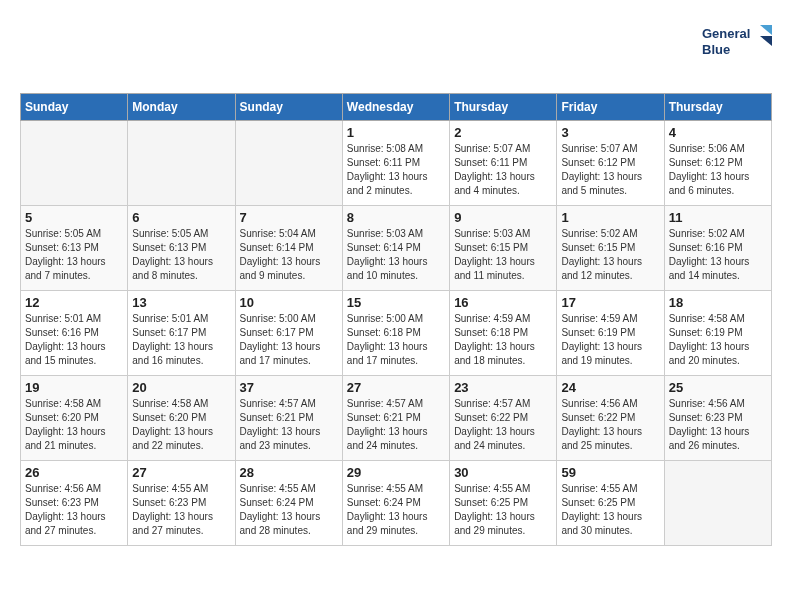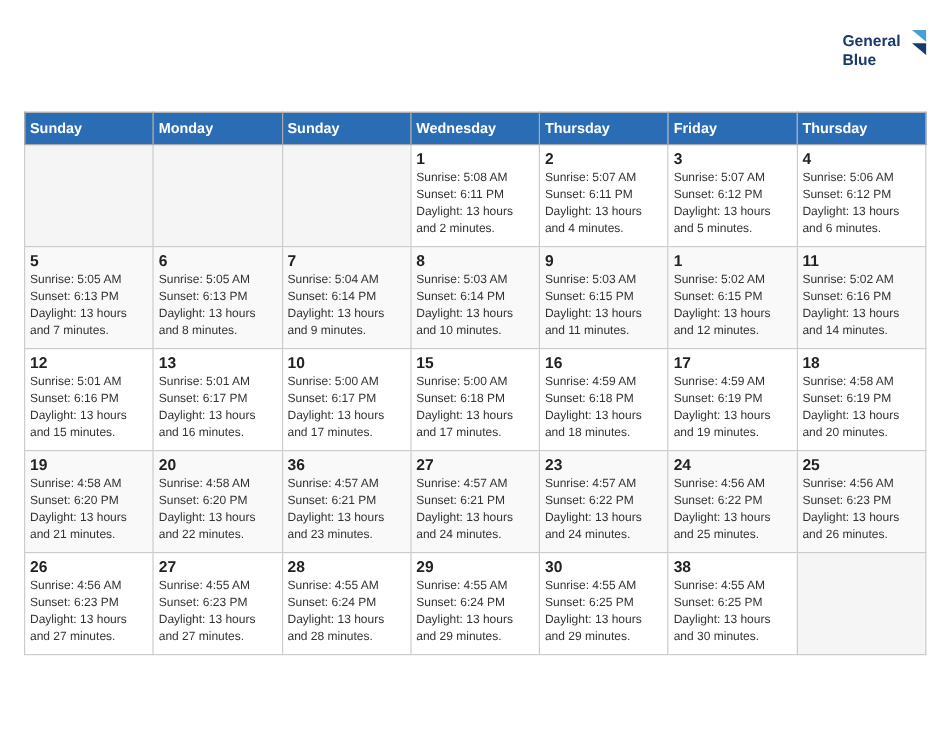--- a/index.html
+++ b/index.html
@@ -272,21 +272,21 @@
         </td>
         <td>
           <div class="day-number">20</div>
         <div class="day-info">
           Sunrise: 4:58 AM<br>
           Sunset: 6:20 PM<br>
           Daylight: 13 hours and 22 minutes.
         </div>
         </td>
         <td>
-          <div class="day-number">36</div>
+          <div class="day-number">37</div>
         <div class="day-info">
           Sunrise: 4:57 AM<br>
           Sunset: 6:21 PM<br>
           Daylight: 13 hours and 23 minutes.
         </div>
         </td>
         <td>
           <div class="day-number">27</div>
         <div class="day-info">
           Sunrise: 4:57 AM<br>
@@ -354,21 +354,21 @@
         </td>
         <td>
           <div class="day-number">30</div>
         <div class="day-info">
           Sunrise: 4:55 AM<br>
           Sunset: 6:25 PM<br>
           Daylight: 13 hours and 29 minutes.
         </div>
         </td>
         <td>
-          <div class="day-number">38</div>
+          <div class="day-number">59</div>
         <div class="day-info">
           Sunrise: 4:55 AM<br>
           Sunset: 6:25 PM<br>
           Daylight: 13 hours and 30 minutes.
         </div>
         </td>
         <td class="empty"></td>
       </tr>
     </tbody>
 </table>

